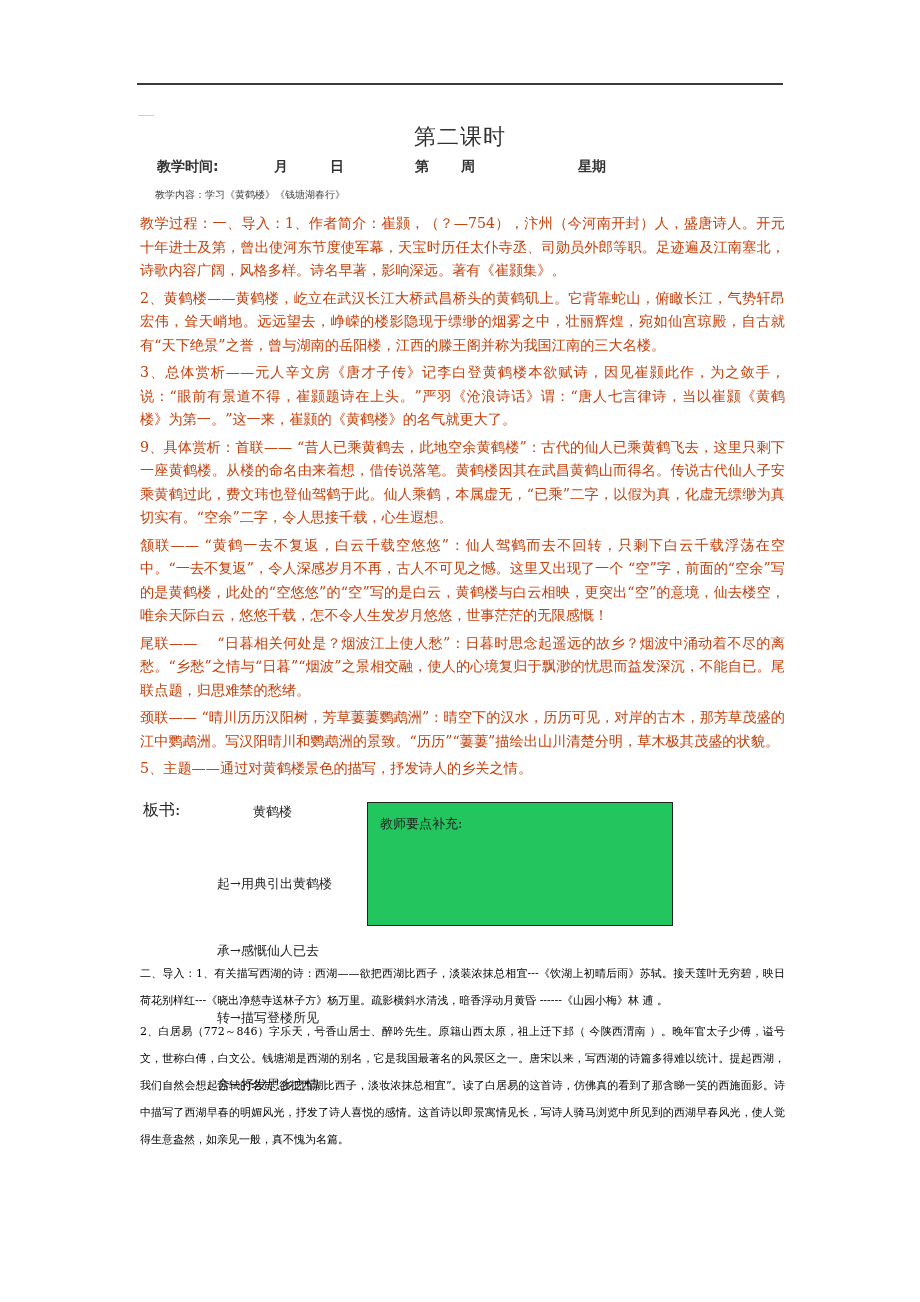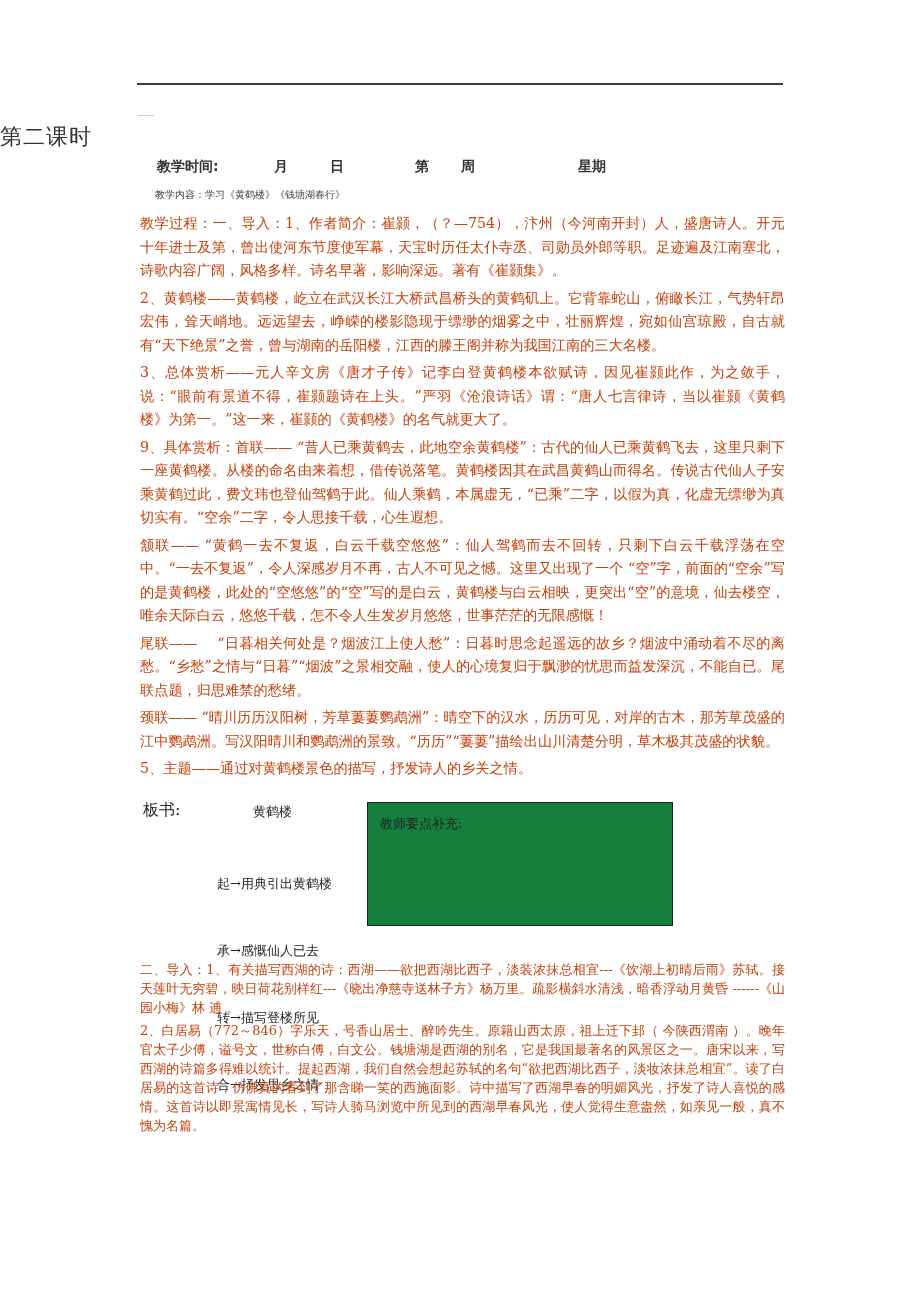--- a/index.html
+++ b/index.html
@@ -3,43 +3,43 @@
 <meta charset="utf-8">
 <style>
   html, body { margin: 0; padding: 0; background: #ffffff; }
   body { width: 920px; height: 1302px; position: relative; overflow: hidden;
          font-family: "DejaVu Serif", "Liberation Serif", serif; color: #222; }
   .page { position: absolute; left: 0; top: 0; width: 920px; height: 1302px; }
   .header-rule { position: absolute; left: 137px; top: 83px; width: 646px; height: 0;
                  border-top: 2px solid #3a3a3a; }
   .small-mark { position: absolute; left: 138px; top: 115px; width: 16px; height: 0;
                 border-top: 1px solid #cfcfcf; }
-  .title { position: absolute; left: 0; width: 920px; top: 122px; text-align: left;
+  .title { position: absolute; left: 0; width: 920px; top: 122px; text-align: center;
            font-family: Liberation Sans, sans-serif; font-size: 22px;
            color: #333; letter-spacing: 1px; }
   .meta-row { position: absolute; top: 158px; left: 157px; height: 22px;
               font-family: "DejaVu Sans", "Liberation Sans", sans-serif; font-size: 14px;
               font-weight: bold; color: #333; }
   .meta-row span { position: absolute; white-space: nowrap; top: 0; }
   .content-line { position: absolute; top: 188px; left: 155px;
                   font-family: Liberation Sans, sans-serif; font-size: 10px;
                   color: #444; white-space: nowrap; }
   .body-text { position: absolute; left: 140px; width: 645px; top: 212px;
                font-size: 14.2px; line-height: 23.5px; color: #c2410c; }
   .body-text p { margin: 0 0 4px 0; text-align: justify; text-justify: inter-character; }
   .board { position: absolute; left: 140px; top: 800px; width: 540px; height: 140px; }
   .board-label { position: absolute; left: 3px; top: 0; font-size: 16px; color: #222; }
   .board-title { position: absolute; left: 113px; top: 3px; font-size: 13px; color: #222; }
   .board-lines { position: absolute; left: 77px; top: 30px; }
   .board-lines div { font-size: 13px; line-height: 27px; color: #222; white-space: nowrap; margin-top: 40px; }
   .notes-box { position: absolute; left: 367px; top: 802px; width: 304px; height: 122px;
-               border: 1.5px solid #222; background: #15803d; }
+               border: 1.5px solid #222; background: #22c55e; }
   .notes-label { position: absolute; left: 12px; top: 12px; font-size: 13px; color: #222; }
   .body-text2 { position: absolute; left: 140px; width: 645px; top: 960px;
-                font-size: 13px; line-height: 19px; color: #c2410c; }
+                font-size: 11px; line-height: 27px; color: #000000; }
   .body-text2 p { margin: 0 0 4px 0; text-align: justify; }
 </style>
 </head>
 <body>
 
 <div class="page">
   <div class="header-rule"></div>
   <div class="small-mark"></div>
 
   <div class="title">第二课时</div>

